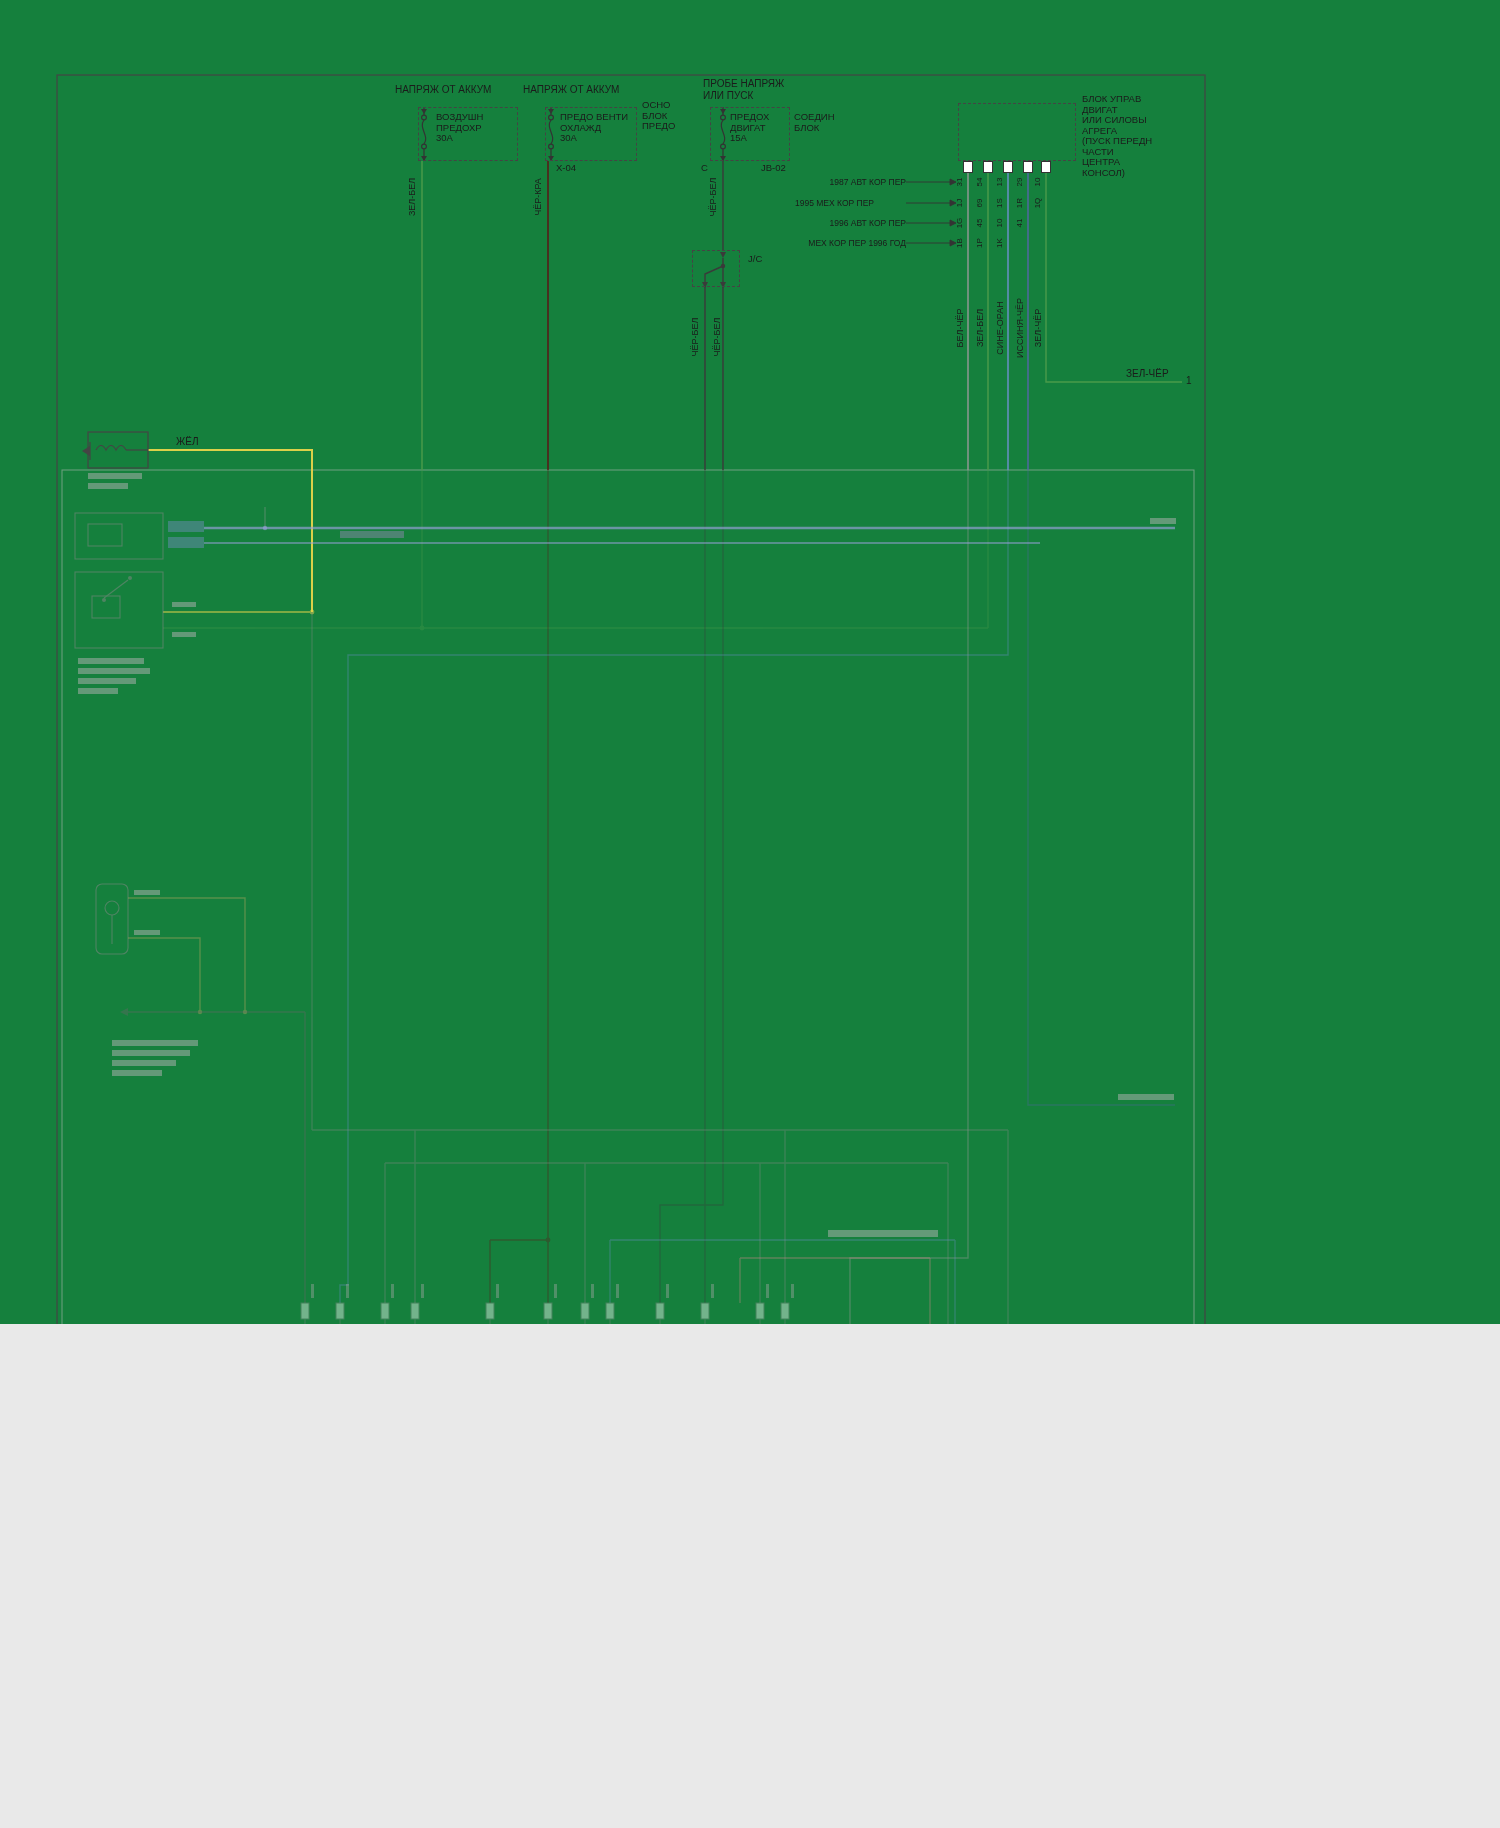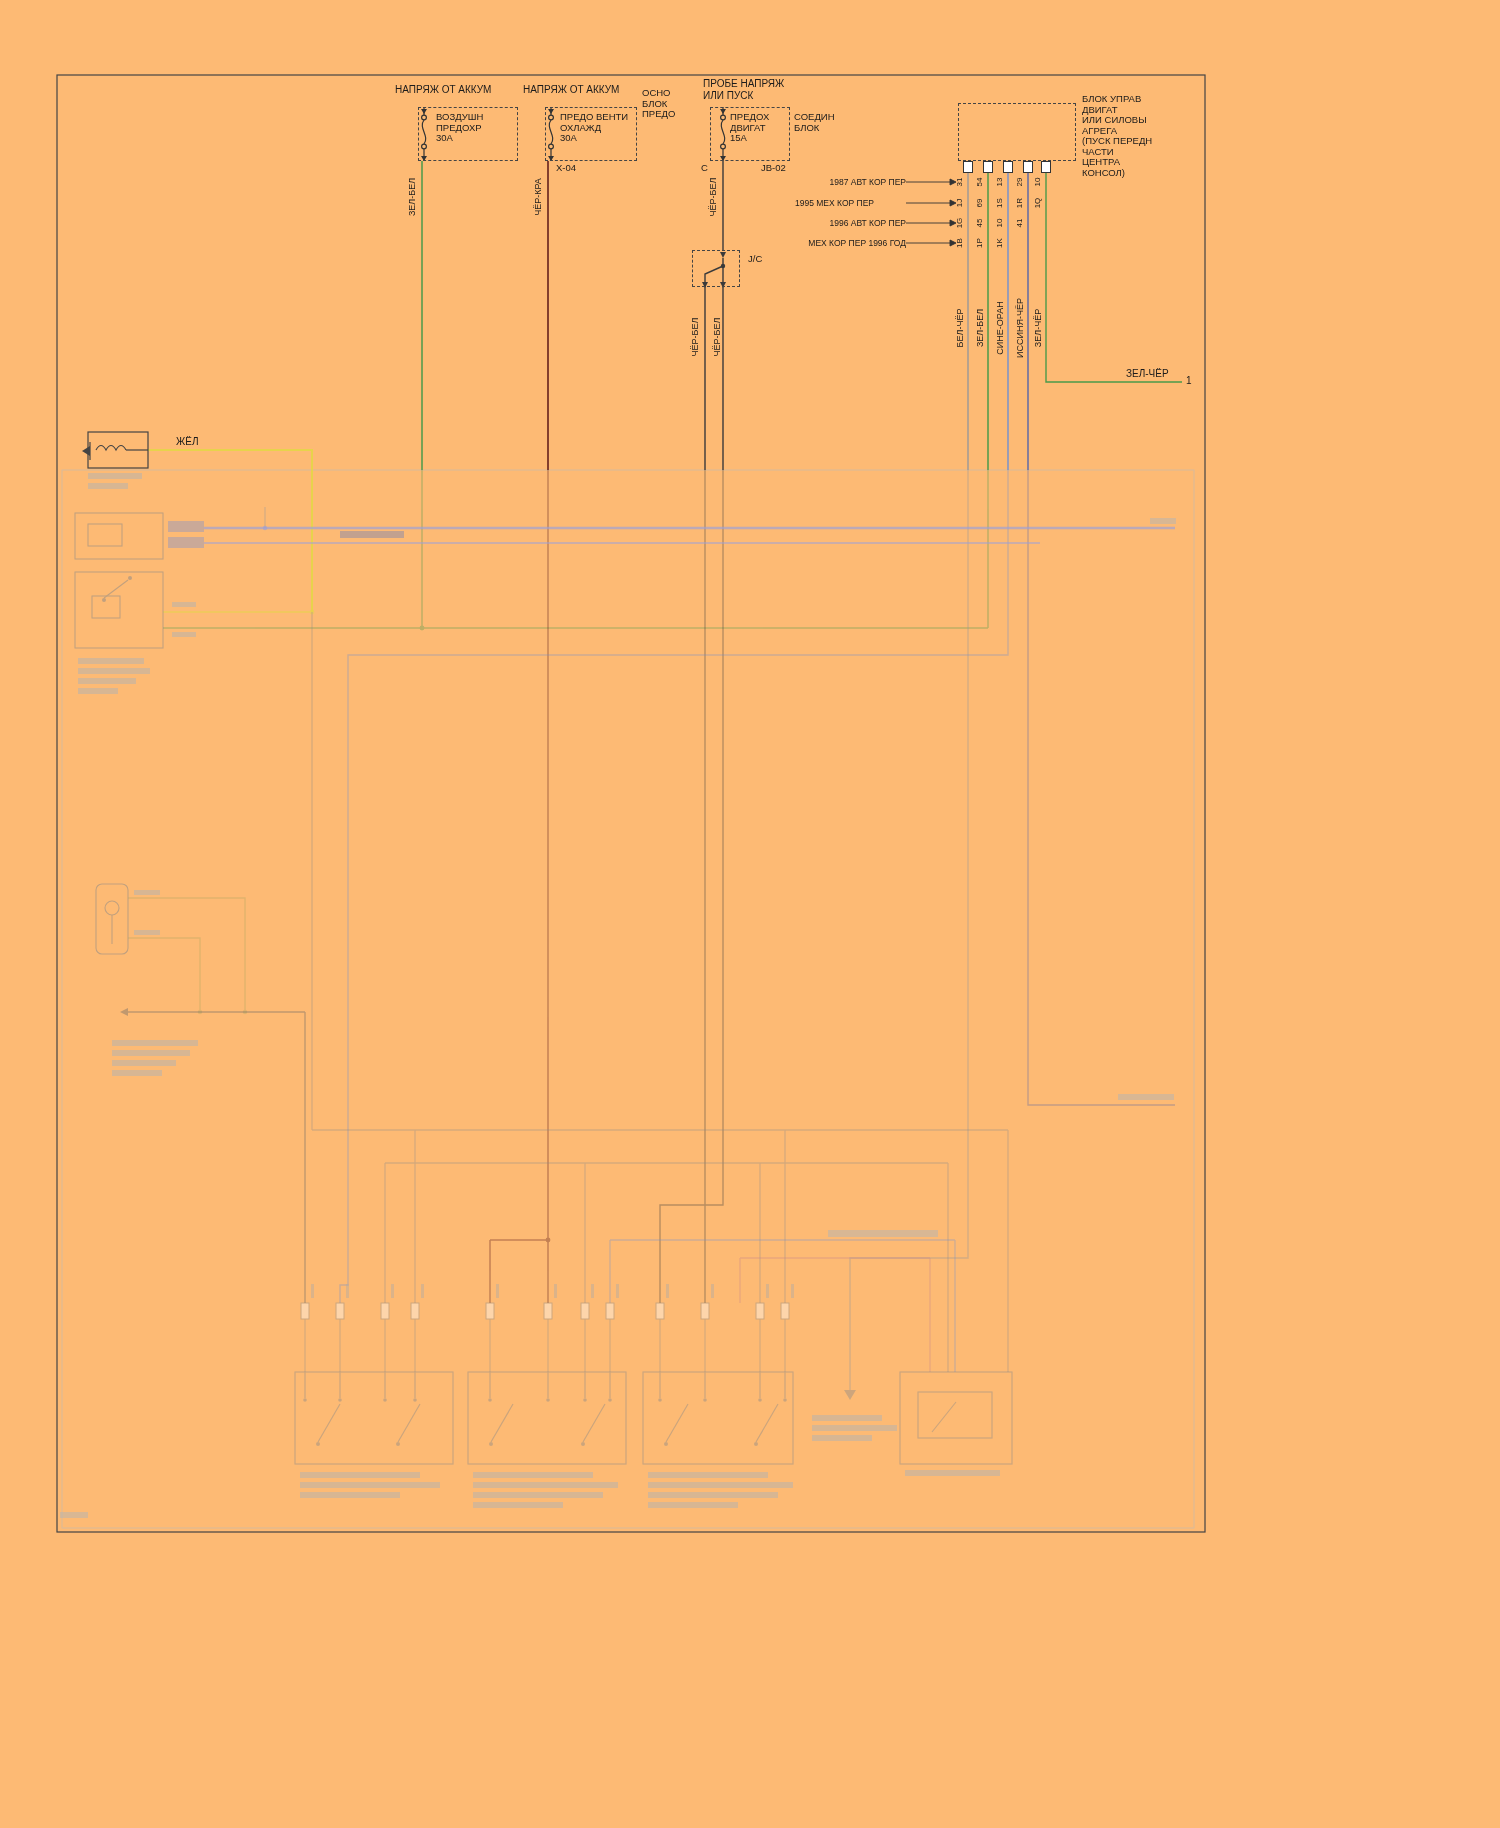--- a/index.html
+++ b/index.html
@@ -1,16 +1,16 @@
 <!DOCTYPE html>
 <html><head>
 <meta charset="utf-8">
 <style>
   html,body{margin:0;padding:0;background:#e9e9e9;}
-  .page{position:relative;width:1500px;height:1828px;background:#fdba74;
+  .page{position:relative;width:1500px;height:1324px;background:#15803d;
         font-family:"Liberation Sans", sans-serif;color:#222;overflow:hidden;}
   .dashed{position:absolute;border:1px dashed #444;box-sizing:border-box;background:transparent;}
   .lbl{position:absolute;font-size:10px;line-height:11.5px;white-space:nowrap;color:#1b1b1b;}
   .fz9{font-size:9.5px;line-height:10.5px;}
   .vlabel{position:absolute;width:60px;height:12px;font-size:9px;line-height:12px;text-align:center;
           transform:rotate(-90deg);white-space:nowrap;color:#1b1b1b;}
   .cfg{position:absolute;width:150px;text-align:right;font-size:8.5px;line-height:10px;white-space:nowrap;color:#1b1b1b;}
   .cell{position:absolute;width:18px;height:18px;display:flex;align-items:center;justify-content:center;
         font-size:8px;transform:rotate(-90deg);white-space:nowrap;color:#1b1b1b;}
   .pin{position:absolute;width:10px;height:12px;border:1px solid #333;background:#fff;box-sizing:border-box;}
@@ -331,21 +331,21 @@
   <div class="lbl fz9" style="left:436px;top:112px;">
     <div>ВОЗДУШН</div>
     <div>ПРЕДОХР</div>
     <div>30А</div>
   </div>
   <div class="lbl fz9" style="left:560px;top:112px;">
     <div>ПРЕДО ВЕНТИ</div>
     <div>ОХЛАЖД</div>
     <div>30А</div>
   </div>
-  <div class="lbl fz9" style="left:642px;top:88px;">
+  <div class="lbl fz9" style="left:642px;top:100px;">
     <div>ОСНО</div>
     <div>БЛОК</div>
     <div>ПРЕДО</div>
   </div>
   <div class="lbl fz9" style="left:556px;top:163px;">X-04</div>
 
   <div class="lbl" style="left:703px;top:78px;">
     <div>ПРОБЕ НАПРЯЖ</div>
     <div>ИЛИ ПУСК</div>
   </div>

